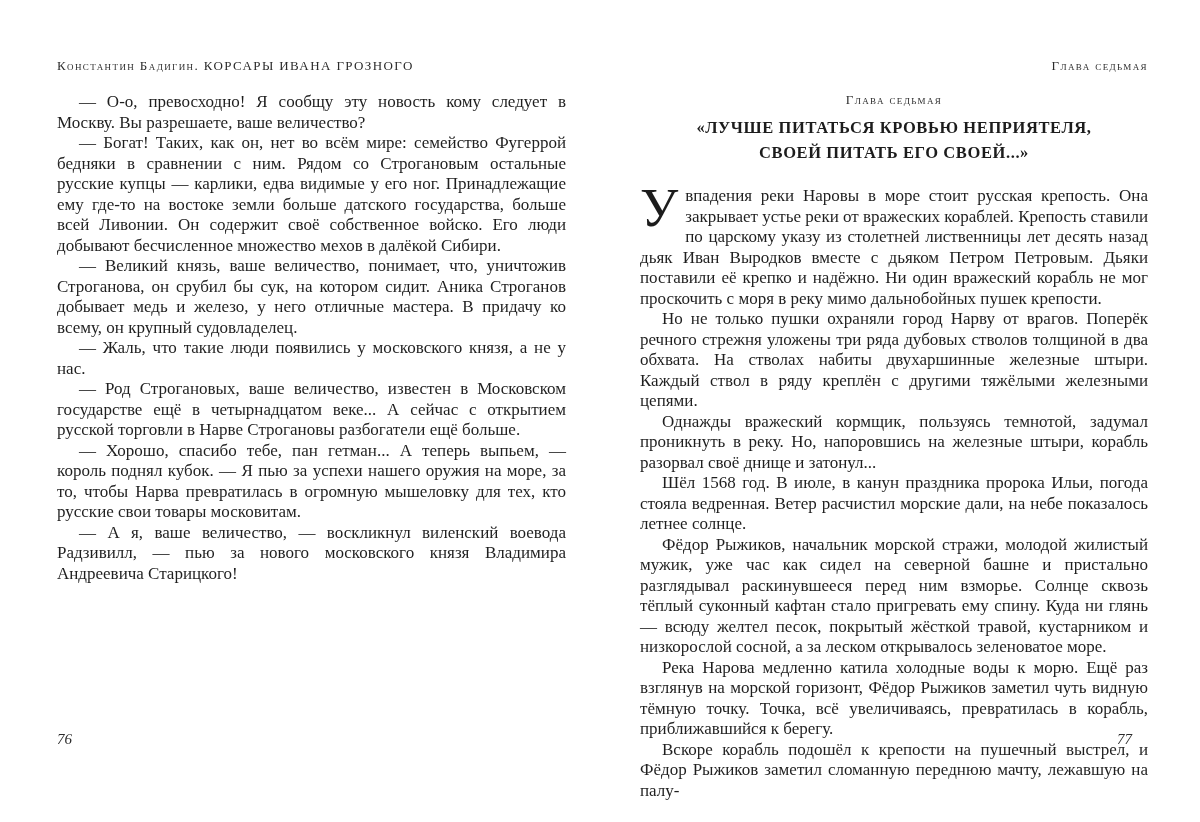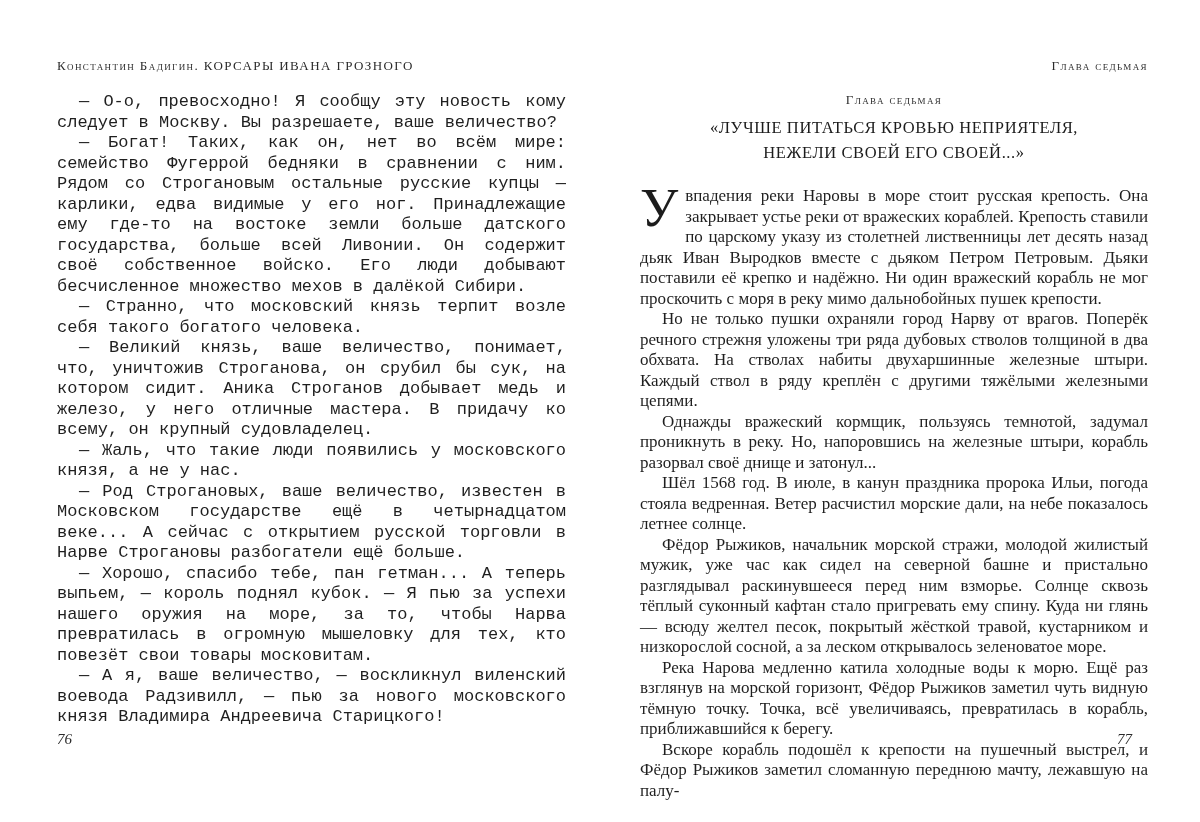--- a/index.html
+++ b/index.html
@@ -38,21 +38,21 @@
     white-space: nowrap;
   }
   .rh-left  { text-align: left; }
   .rh-right { text-align: right; }
 
   .body-block {
     position: absolute;
     left: 0;
     right: 0;
   }
-  .body-left  { top: 92px; font-family: Liberation Mono, monospace; }
+  .body-left  { top: 92px; }
   .body-right { top: 92px; }
 
   .para {
     margin: 0;
     font-size: 17px;
     line-height: 20.5px;
     text-align: justify;
     text-indent: 22px;
     hyphens: none;
   }
@@ -60,21 +60,21 @@
   .chapter-label {
     text-align: center;
     font-size: 13px;
     font-variant: small-caps;
     letter-spacing: 1.4px;
     color: #2b2b2b;
     margin: 0 0 7px 0;
   }
   .chapter-title {
     text-align: center;
-    font-weight: normal;
+    font-weight: bold;
     font-size: 16.5px;
     line-height: 25px;
     letter-spacing: 0.6px;
     color: #1c1c1c;
     margin: 0 0 21px 0;
   }
 
   .para.opening { text-indent: 0; }
   .drop-cap {
     float: left;
@@ -102,49 +102,48 @@
   <div class="page left">
     <div class="running-head rh-left">Константин Бадигин. КОРСАРЫ ИВАНА ГРОЗНОГО</div>
 
     <div class="body-block body-left">
 
         <p class="para">— О-о, превосходно! Я сообщу эту новость кому следует в Москву. Вы разрешаете, ваше величество?</p>
 
 
         <p class="para">— Богат! Таких, как он, нет во всём мире: семейство Фугеррой бедняки в сравнении с ним. Рядом со Строгановым остальные русские купцы — карлики, едва видимые у его ног. Принадлежащие ему где-то на востоке земли больше датского государства, больше всей Ливонии. Он содержит своё собственное войско. Его люди добывают бесчисленное множество мехов в далёкой Сибири.</p>
 
-        <p class="para">— Странно, что московский князь терпит возле себя такого богатого человека.</p>
 
         <p class="para">— Великий князь, ваше величество, понимает, что, уничтожив Строганова, он срубил бы сук, на котором сидит. Аника Строганов добывает медь и железо, у него отличные мастера. В придачу ко всему, он крупный судовладелец.</p>
 
         <p class="para">— Жаль, что такие люди появились у московского князя, а не у нас.</p>
 
         <p class="para">— Род Строгановых, ваше величество, известен в Московском государстве ещё в четырнадцатом веке... А сейчас с открытием русской торговли в Нарве Строгановы разбогатели ещё больше.</p>
 
-        <p class="para">— Хорошо, спасибо тебе, пан гетман... А теперь выпьем, — король поднял кубок. — Я пью за успехи нашего оружия на море, за то, чтобы Нарва превратилась в огромную мышеловку для тех, кто повезёт свои товары московитам.</p>
+        <p class="para">— Хорошо, спасибо тебе, пан гетман... А теперь выпьем, — король поднял кубок. — Я пью за успехи нашего оружия на море, за то, чтобы Нарва превратилась в огромную мышеловку для тех, кто русские свои товары московитам.</p>
 
         <p class="para">— А я, ваше величество, — воскликнул виленский воевода Радзивилл, — пью за нового московского князя Владимира Андреевича Старицкого!</p>
 
       </div>
 
     <div class="page-number pn-left">76</div>
   </div>
 
   <div class="page right">
     <div class="running-head rh-right">Глава седьмая</div>
 
     <div class="body-block body-right">
 
       <div class="chapter-label">Глава седьмая</div>
 
       <div class="chapter-title">
 
           <div>«ЛУЧШЕ ПИТАТЬСЯ КРОВЬЮ НЕПРИЯТЕЛЯ,</div>
 
-          <div>НЕЖЕЛИ СВОЕЙ ЕГО СВОЕЙ...»</div>
+          <div>СВОЕЙ ПИТАТЬ ЕГО СВОЕЙ...»</div>
         </div>
 
       <p class="para opening">
         <span class="drop-cap">У</span><span>впадения реки Наровы в море стоит русская крепость. Она закрывает устье реки от вражеских кораблей. Крепость ставили по царскому указу из столетней лиственницы лет десять назад дьяк Иван Выродков вместе с дьяком Петром Петровым. Дьяки поставили её крепко и надёжно. Ни один вражеский корабль не мог проскочить с моря в реку мимо дальнобойных пушек крепости.</span>
       </p>
 
       <div>
 
           <p class="para">Но не только пушки охраняли город Нарву от врагов. Поперёк речного стрежня уложены три ряда дубовых стволов толщиной в два обхвата. На стволах набиты двухаршинные железные штыри. Каждый ствол в ряду креплён с другими тяжёлыми железными цепями.</p>
 

